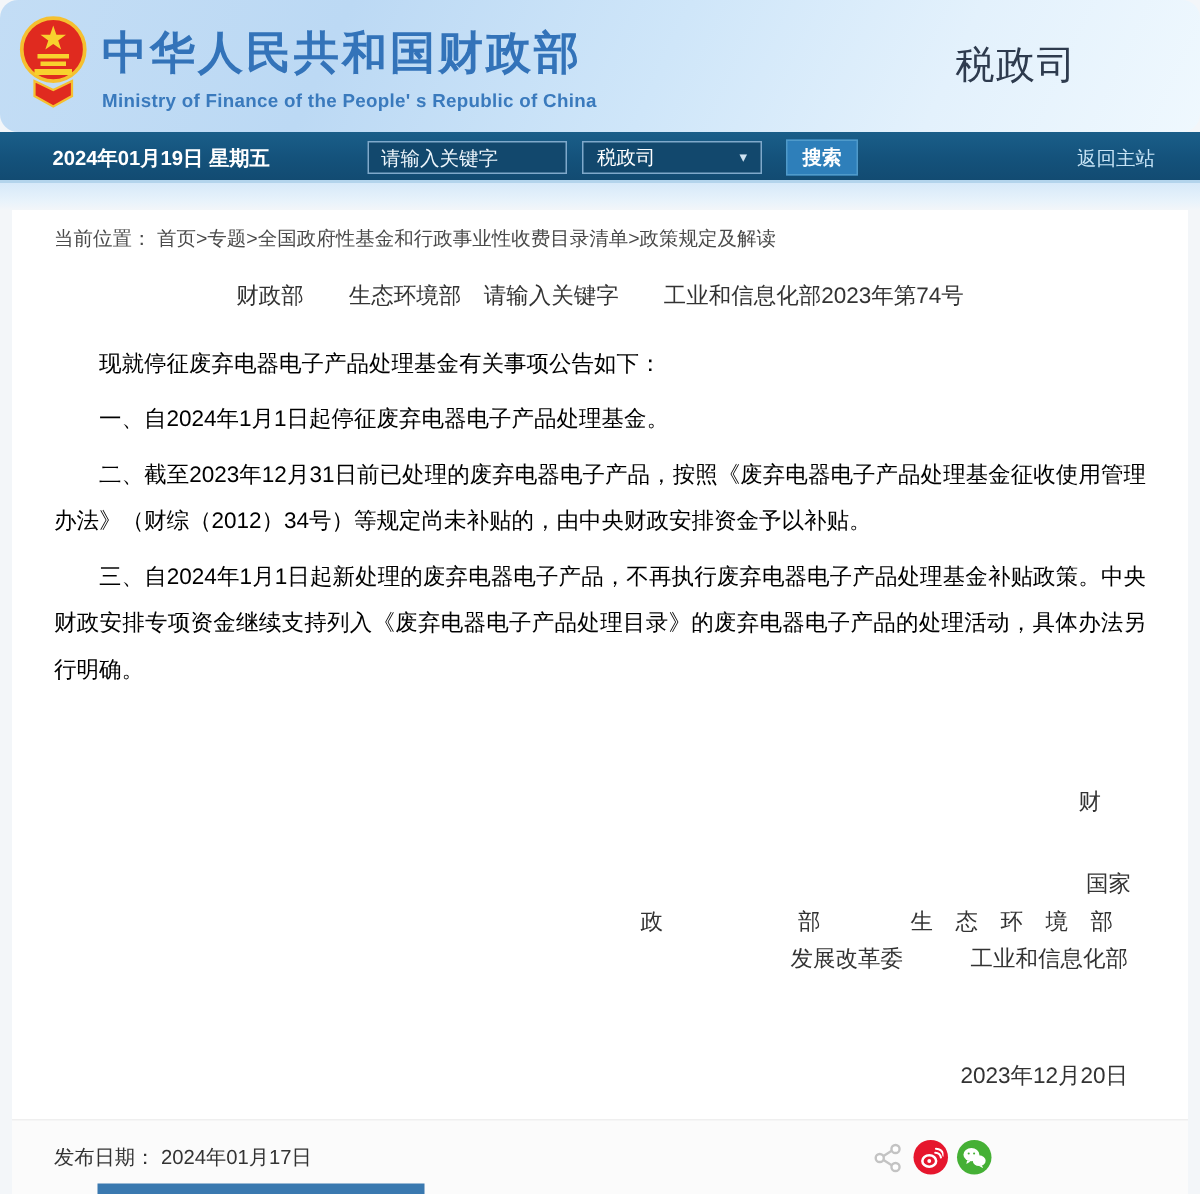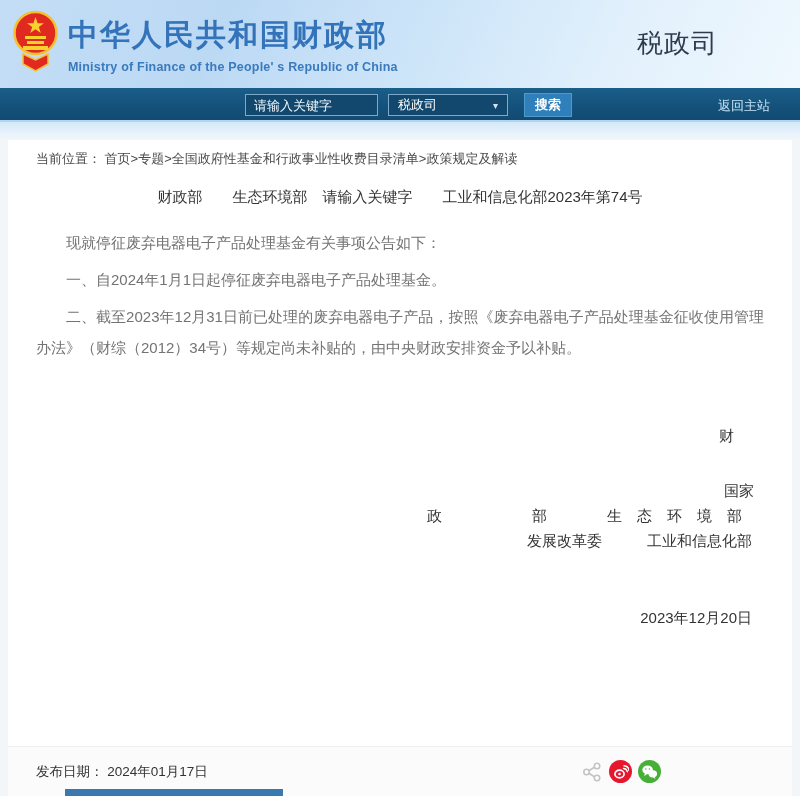--- a/index.html
+++ b/index.html
@@ -4,20 +4,21 @@
 <style>
   * { margin:0; padding:0; box-sizing:border-box; }
   html,body { background:#e9eef3; }
   body { font-family:"Liberation Sans", sans-serif; }
   .page { position:relative; width:800px; height:796px; background:#f3f6f9; overflow:hidden; }
 
   
   .site-header {
     position:relative; height:88px;
     background:linear-gradient(115deg,#c3ddf5 0%,#bcd9f4 28%,#cfe6f9 55%,#e3f1fc 78%,#eff8fe 100%);
+    border-radius:12px;
   }
   .brand { position:absolute; left:12px; top:9px; display:flex; align-items:center; cursor:pointer; }
   .emblem { width:47px; height:66px; margin-right:9px; }
   .brand-text { padding-top:4px; }
   .brand-cn { font-size:30px; font-weight:bold; color:#3373b9; letter-spacing:2px; }
   .brand-en { font-size:12.5px; font-weight:bold; color:#3a7abd; margin-top:4px; letter-spacing:0.2px; }
   .dept { position:absolute; right:82px; top:26px; font-size:26px; color:#2e3b4e; letter-spacing:1px; }
 
   
   .topbar {
@@ -47,21 +48,21 @@
 
   
   .panel { position:relative; margin:0 8px; background:#ffffff; height:656px; }
   .breadcrumb { padding:10px 28px 0 28px; font-size:13px; color:#4a4a4a; cursor:pointer; }
 
   .art-title { margin-top:30px; text-align:center; font-size:21px; font-weight:bold; color:#333; letter-spacing:1px; }
   .doc-no { margin-top:20px; text-align:center; font-size:15px; color:#333; }
 
   .art-body { padding:0 28px; margin-top:20px; }
   .art-body p {
-    font-size:15px; color:#737373; line-height:31px; text-indent:2em;
+    font-size:15px; color:#000000; line-height:31px; text-indent:2em;
     text-align:justify; margin:6px 0;
   }
 
   .sig { text-align:right; font-size:15px; color:#333; line-height:25px; }
   .sig-1 { margin-top:60px; padding-right:30px; }
   .sig-2 { padding-right:22px; }
   .sig-3 { margin-top:30px; padding-right:10px; }
   .sig-4 { padding-right:12px; }
   .sig-date { margin-top:56px; padding-right:12px; text-align:right; font-size:15px; color:#333; }
 
@@ -98,40 +99,42 @@
       </svg>
       <div class="brand-text">
         <div class="brand-cn">中华人民共和国财政部</div>
         <div class="brand-en">Ministry of Finance of the People' s Republic of China</div>
       </div>
     </div>
     <div class="dept">税政司</div>
   </header>
 
   <nav class="topbar">
+    <span class="nav-date">2024年01月19日  星期五</span>
     <input class="nav-search" type="text" placeholder="请输入关键字" style="">
     <div class="nav-select">
       <span>税政司</span>
       <span class="caret">▾</span>
     </div>
     <button class="nav-btn">搜索</button>
     <a class="nav-home">返回主站</a>
   </nav>
 
   <div class="sub-sky"></div>
 
   <main class="panel">
     <div class="breadcrumb">当前位置： 首页&gt;专题&gt;全国政府性基金和行政事业性收费目录清单&gt;政策规定及解读</div>
 
     <div class="doc-no">财政部　　生态环境部　请输入关键字　　工业和信息化部2023年第74号</div>
 
     <div class="art-body">
       <p>现就停征废弃电器电子产品处理基金有关事项公告如下：</p>
       <p>一、自2024年1月1日起停征废弃电器电子产品处理基金。</p>
       <p>二、截至2023年12月31日前已处理的废弃电器电子产品，按照《废弃电器电子产品处理基金征收使用管理办法》（财综（2012）34号）等规定尚未补贴的，由中央财政安排资金予以补贴。</p>
+      <p>三、自2024年1月1日起新处理的废弃电器电子产品，不再执行废弃电器电子产品处理基金补贴政策。中央财政安排专项资金继续支持列入《废弃电器电子产品处理目录》的废弃电器电子产品的处理活动，具体办法另行明确。</p>
 
       <div class="sig sig-1">财</div>
       <div class="sig sig-3">国家</div>
       <div class="sig sig-2">政　　　　　　部　　　　生　态　环　境　部</div>
       <div class="sig sig-4">发展改革委　　　工业和信息化部</div>
       <div class="sig-date">2023年12月20日</div>
     </div>
 
     <div class="pub-row">
       <div class="pub-text">

